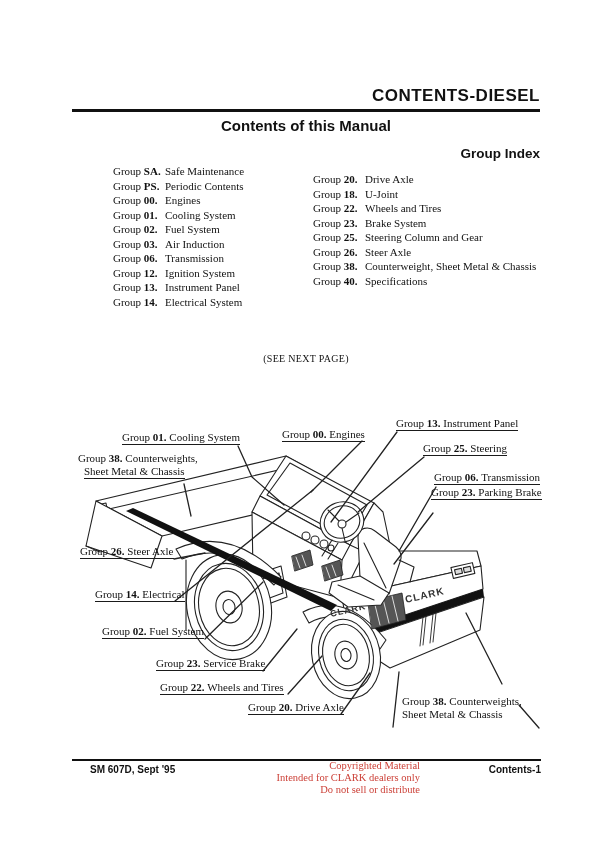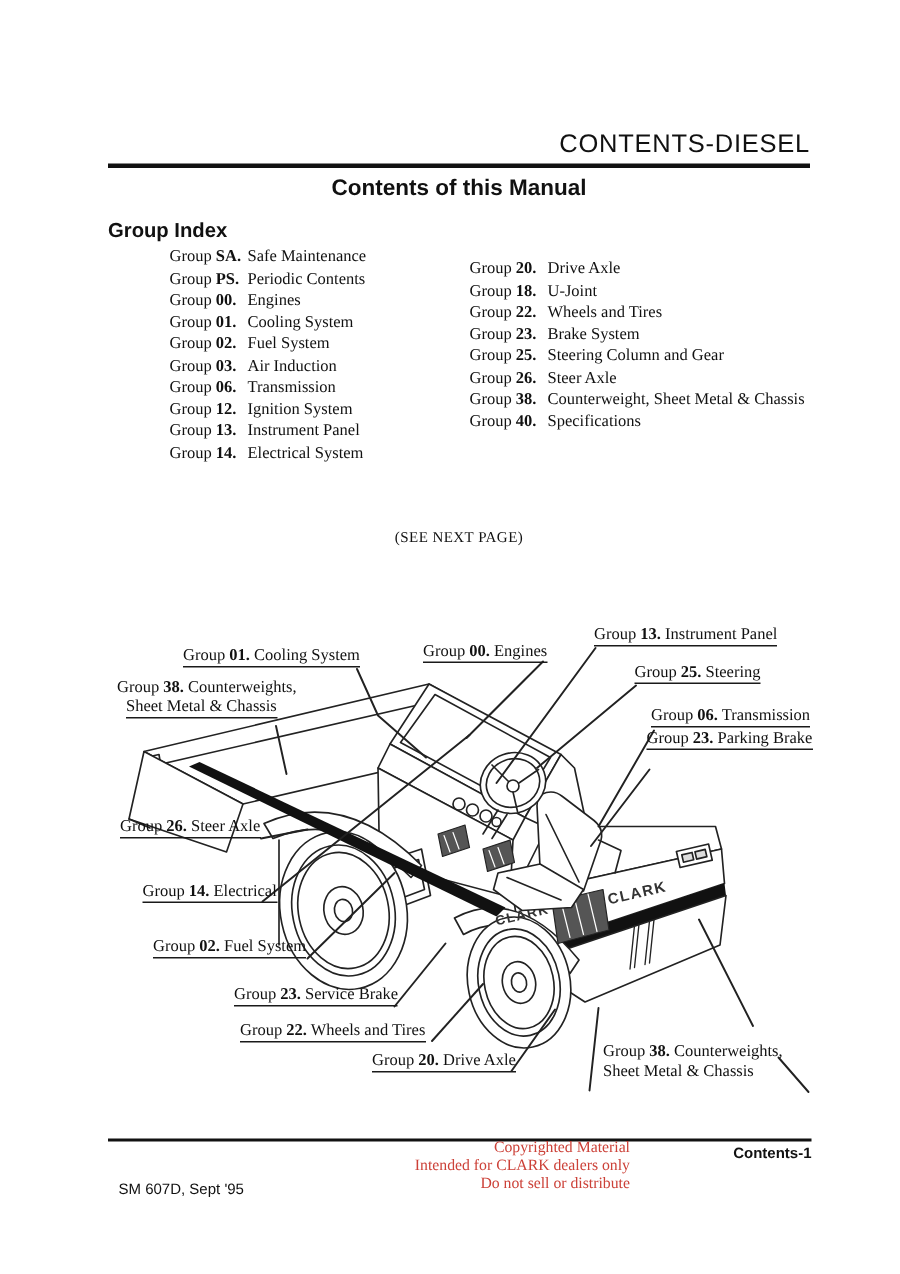--- a/index.html
+++ b/index.html
@@ -2,37 +2,37 @@
 <html><head>
 <meta charset="utf-8">
 <style>
   html,body{margin:0;padding:0;background:#e8e8e8;}
   #page{position:relative;width:600px;height:849px;background:#ffffff;overflow:hidden;
         font-family:"Liberation Serif",serif;color:#111;}
   .abs{position:absolute;}
   .sans{font-family:"Liberation Sans",sans-serif;}
   .serif{font-family:"Liberation Serif",serif;}
 
-  .doc-title{top:86px;right:60px;font-size:17px;font-weight:normal;letter-spacing:.5px;}
+  .doc-title{top:86px;right:60px;font-size:17px;font-weight:bold;letter-spacing:.5px;}
   .rule-top{top:109px;left:72px;width:468px;height:3px;background:#111;}
   .rule-bottom{top:759px;left:72px;width:469px;height:2px;background:#111;}
 
   .h-manual{top:117px;left:72px;width:468px;text-align:center;font-size:15px;font-weight:bold;}
-  .h-sub{left:72px;width:468px;text-align:left;font-size:13.5px;font-weight:bold;}
+  .h-sub{left:72px;width:468px;text-align:right;font-size:13.5px;font-weight:bold;}
   .note{top:353px;left:72px;width:468px;text-align:center;font-size:10px;letter-spacing:.3px;font-family:Liberation Serif, serif;}
 
   .gi-col{font-size:11px;line-height:14.5px;white-space:nowrap;}
   .gi-num{display:inline-block;width:52px;}
   .gi-row b{font-weight:bold;}
 
   .callout{position:absolute;font-size:11px;line-height:13px;color:#111;white-space:nowrap;}
   .callout .ul{border-bottom:1.2px solid #1a1a1a;padding-bottom:1px;}
   .callout b{font-weight:bold;}
 
-  .footer-left{top:764px;left:79px;font-size:10px;font-weight:normal;margin-top:24px;}
+  .footer-left{top:764px;left:90px;font-size:10px;font-weight:bold;}
   .footer-right{top:764px;right:59px;font-size:10px;font-weight:bold;}
   .copyright{top:760px;left:180px;width:240px;text-align:right;font-size:10.5px;
              line-height:12px;color:#cc4138;}
 
   svg text{font-family:"Liberation Sans",sans-serif;font-weight:bold;fill:#333;}
 </style>
 </head>
 <body>
 
 <div id="page">

